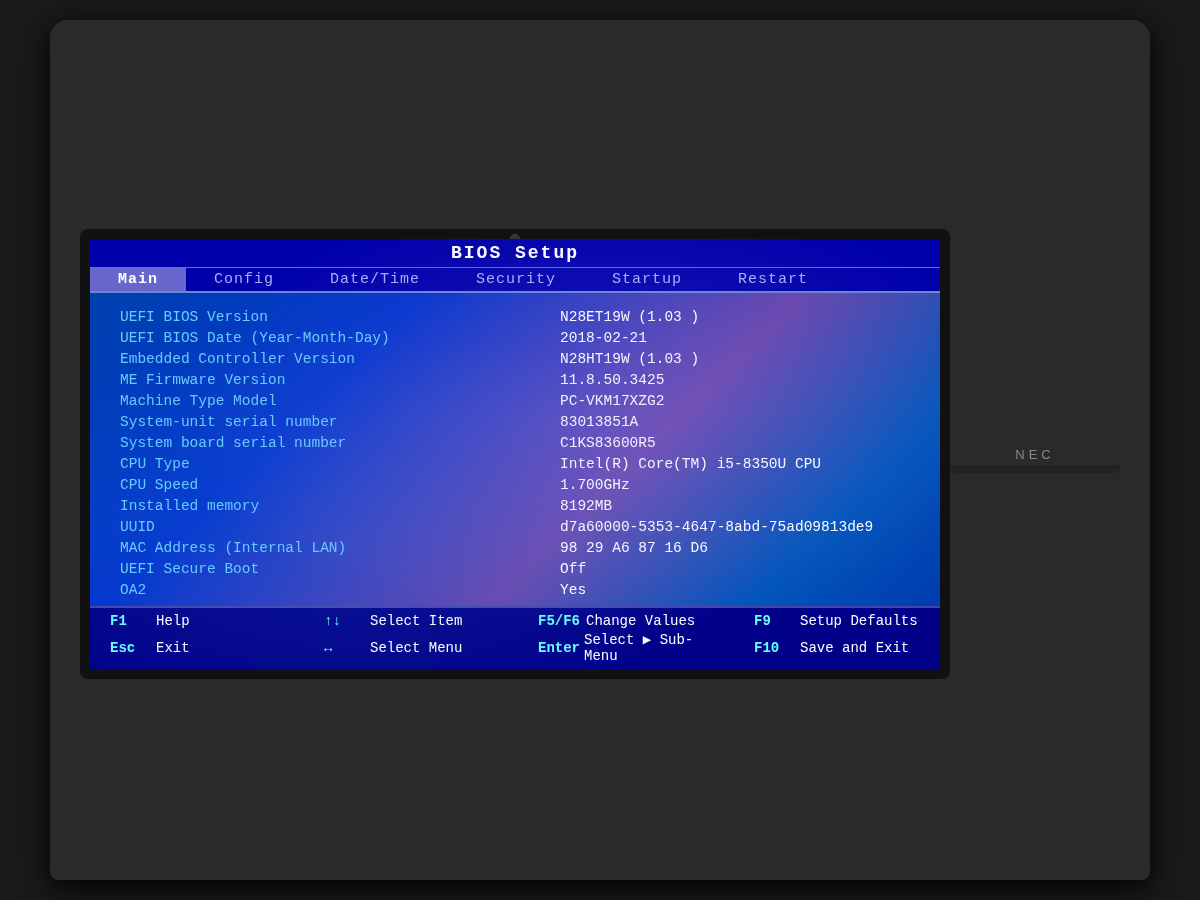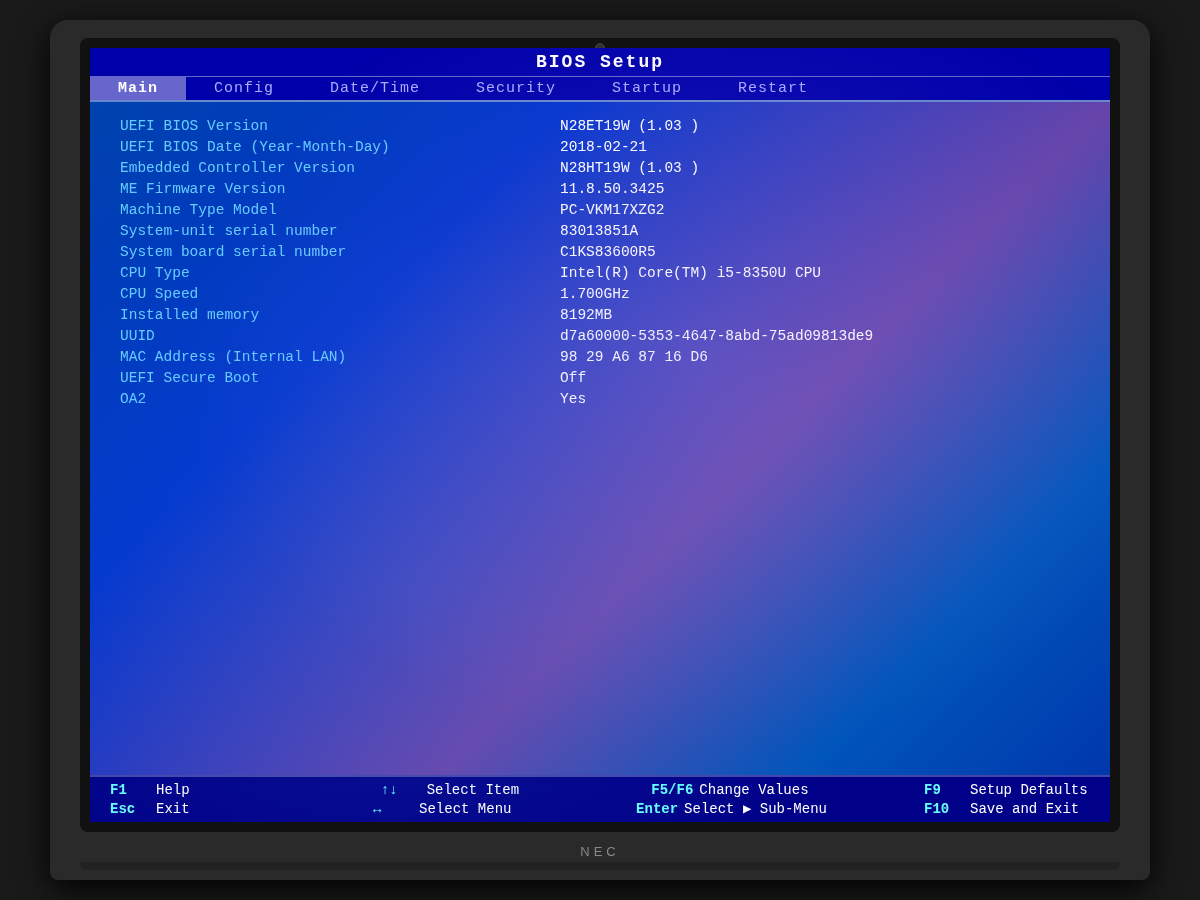--- a/index.html
+++ b/index.html
@@ -14,21 +14,21 @@
       font-family: Arial, sans-serif;
       overflow: hidden;
     }
 
     .laptop-outer {
       width: 1100px;
       height: 860px;
       background: #2a2a2a;
       border-radius: 18px 18px 8px 8px;
       display: flex;
-      flex-direction: column;
+      flex-direction: row;
       align-items: center;
       padding: 18px 30px 10px 30px;
       position: relative;
       box-shadow: 0 8px 32px #000;
     }
 
     .laptop-screen-bezel {
       width: 100%;
       flex: 1;
       background: #111;

